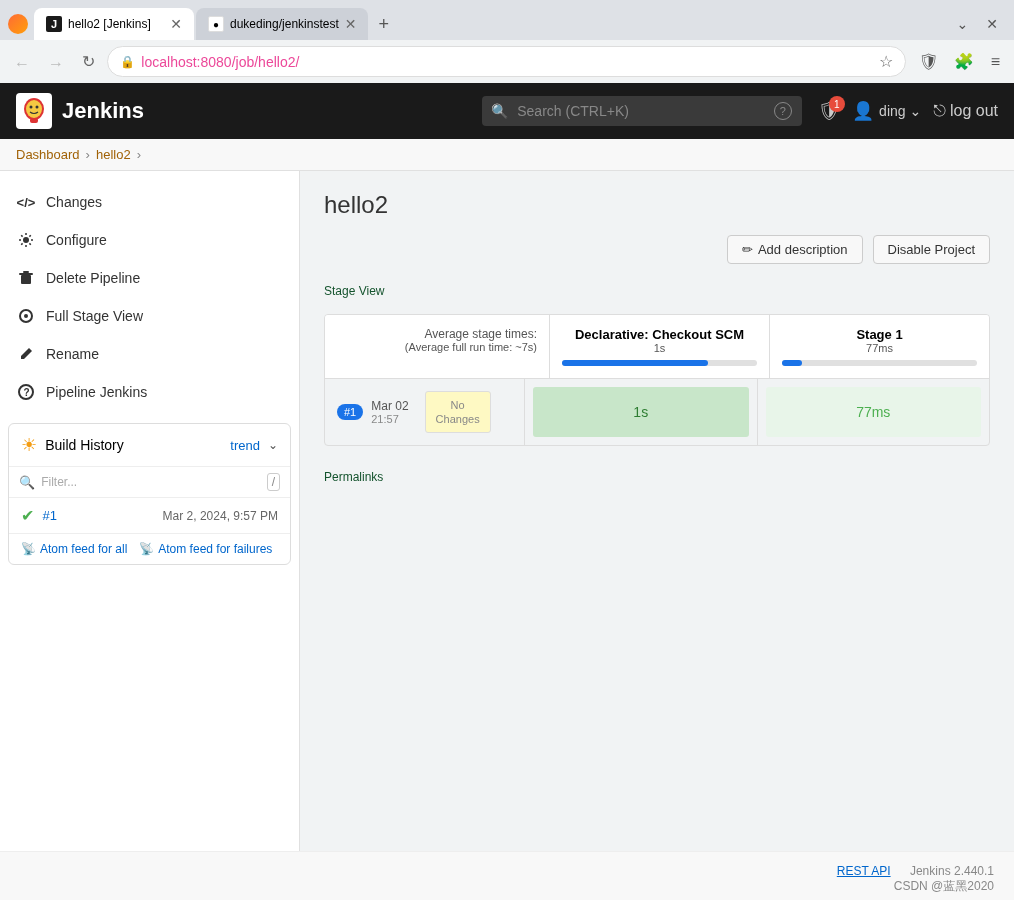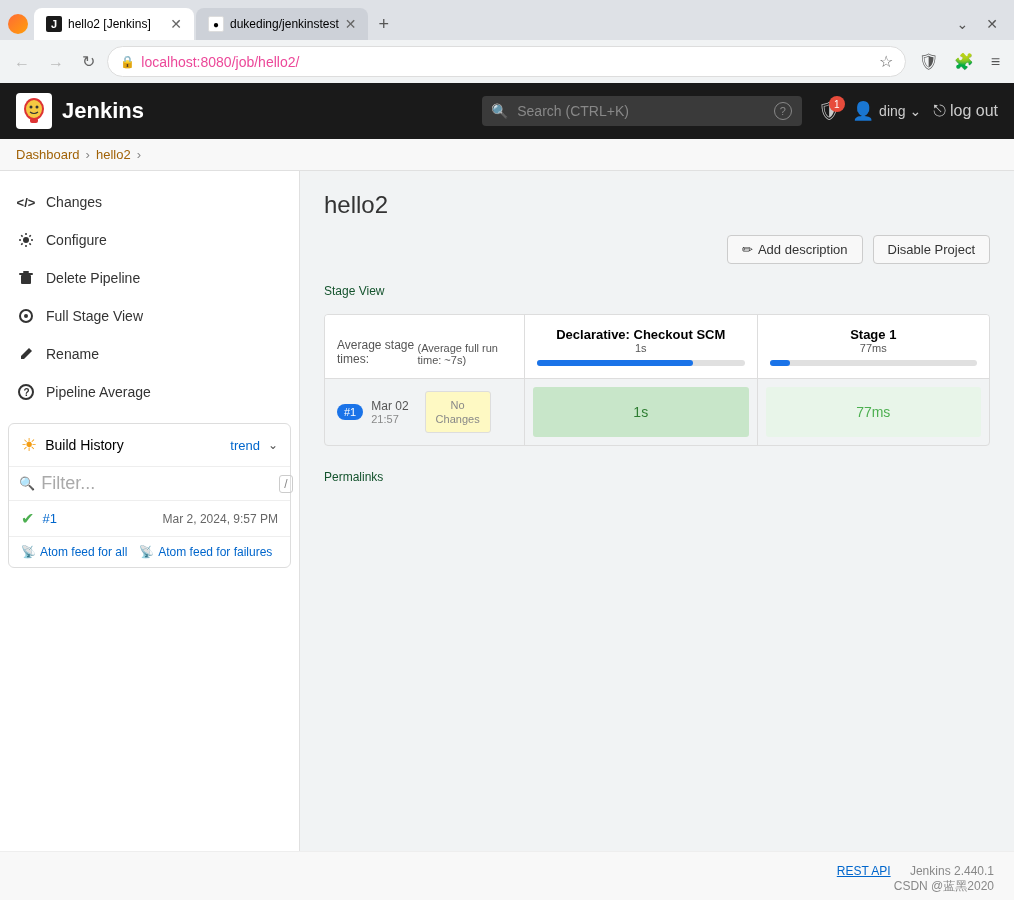--- a/index.html
+++ b/index.html
@@ -54,41 +54,41 @@
     .sidebar-item.active { background: #e8f0fe; color: #1a73e8; }
     .sidebar-item .item-icon { width: 20px; height: 20px; display: flex; align-items: center; justify-content: center; color: inherit; flex-shrink: 0; }
     .sidebar-item .item-label { font-size: 14px; }
 
     
     .build-history-panel { margin: 12px 8px 8px 8px; border: 1px solid #ddd; border-radius: 6px; background: #fff; }
     .build-history-header { display: flex; align-items: center; padding: 10px 12px; gap: 8px; border-bottom: 1px solid #eee; }
     .build-history-title { font-size: 14px; font-weight: 500; flex: 1; }
     .trend-link { color: #0066cc; font-size: 13px; text-decoration: none; cursor: pointer; }
     .build-history-filter { display: flex; align-items: center; padding: 6px 10px; border-bottom: 1px solid #eee; gap: 6px; }
-    .filter-input { flex: 1; border: none; outline: none; font-size: 18px; color: #0c4a6e; background: transparent; }
+    .filter-input { flex: 1; border: none; outline: none; font-size: 12px; color: #0c4a6e; background: transparent; }
     .filter-input::placeholder { color: #aaa; }
     .filter-shortcut { color: #888; font-size: 12px; border: 1px solid #ccc; border-radius: 3px; padding: 1px 4px; }
     .build-item { display: flex; align-items: center; padding: 8px 12px; gap: 8px; }
     .build-status-icon { color: #4CAF50; font-size: 16px; }
     .build-link { color: #0066cc; text-decoration: none; font-size: 13px; font-weight: 500; }
     .build-date { color: #666; font-size: 12px; margin-left: auto; }
     .atom-feeds { display: flex; gap: 12px; padding: 8px 12px; border-top: 1px solid #eee; font-size: 12px; }
     .atom-link { color: #0066cc; text-decoration: none; display: flex; align-items: center; gap: 4px; }
 
     
     .content-area { flex: 1; padding: 20px 24px; }
     .page-title { font-size: 24px; font-weight: 400; color: #333; margin-bottom: 16px; }
     .action-buttons { display: flex; gap: 10px; justify-content: flex-end; margin-bottom: 20px; }
     .action-btn { padding: 6px 14px; border: 1px solid #ccc; background: #f8f8f8; border-radius: 4px; cursor: pointer; font-size: 13px; color: #333; display: flex; align-items: center; gap: 5px; }
 
     
     .section-title { font-size: 12px; font-weight: 500; color: #14532d; margin-bottom: 16px; margin-top: 19px; }
     .stage-view { border: 1px solid #ddd; border-radius: 4px; overflow: hidden; margin-bottom: 24px; }
     .stage-header-row { display: flex; background: #fff; }
-    .stage-run-col { width: 200px; flex-shrink: 0; border-right: 1px solid #ddd; padding: 12px; display: flex; flex-direction: row; align-items: flex-end; font-size: 12px; color: #555; }
+    .stage-run-col { width: 225px; flex-shrink: 0; border-right: 1px solid #ddd; padding: 12px; display: flex; flex-direction: column; align-items: flex-end; font-size: 12px; color: #555; }
     .stage-col { flex: 1; border-right: 1px solid #ddd; padding: 12px; text-align: center; font-weight: 600; font-size: 13px; min-width: 130px; }
     .stage-col:last-child { border-right: none; }
     .stage-avg { font-size: 11px; color: #555; font-weight: 400; }
     .stage-bar-container { height: 6px; background: #e0e0e0; border-radius: 3px; margin-top: 6px; }
     .stage-bar { height: 100%; border-radius: 3px; background: #1a73e8; }
     .stage-row { display: flex; border-top: 1px solid #ddd; }
     .run-info { width: 200px; flex-shrink: 0; border-right: 1px solid #ddd; padding: 8px 12px; display: flex; align-items: center; gap: 8px; }
     .run-badge { background: #1a73e8; color: #fff; font-size: 11px; border-radius: 10px; padding: 2px 7px; font-weight: 500; }
     .run-date { font-size: 12px; color: #555; }
     .run-time { font-size: 11px; color: #888; }
@@ -251,21 +251,21 @@
         <span class="item-label">Rename</span>
       </div>
 
       <div class="sidebar-item">
         <div class="item-icon">
           <svg width="16" height="16" viewBox="0 0 16 16" fill="currentColor">
               <circle cx="8" cy="8" r="7" fill="none" stroke="currentColor" stroke-width="2"></circle>
               <text x="5.5" y="12" font-size="10" font-weight="bold" fill="currentColor">?</text>
             </svg>
         </div>
-        <span class="item-label">Pipeline Average</span>
+        <span class="item-label">Pipeline Jenkins</span>
       </div>
 
       <div class="build-history-panel">
         <div class="build-history-header">
           <span class="sun-icon">☀</span>
           <span class="build-history-title">Build History</span>
           <a class="trend-link">trend</a>
           <span class="chevron-icon">⌄</span>
         </div>
 

